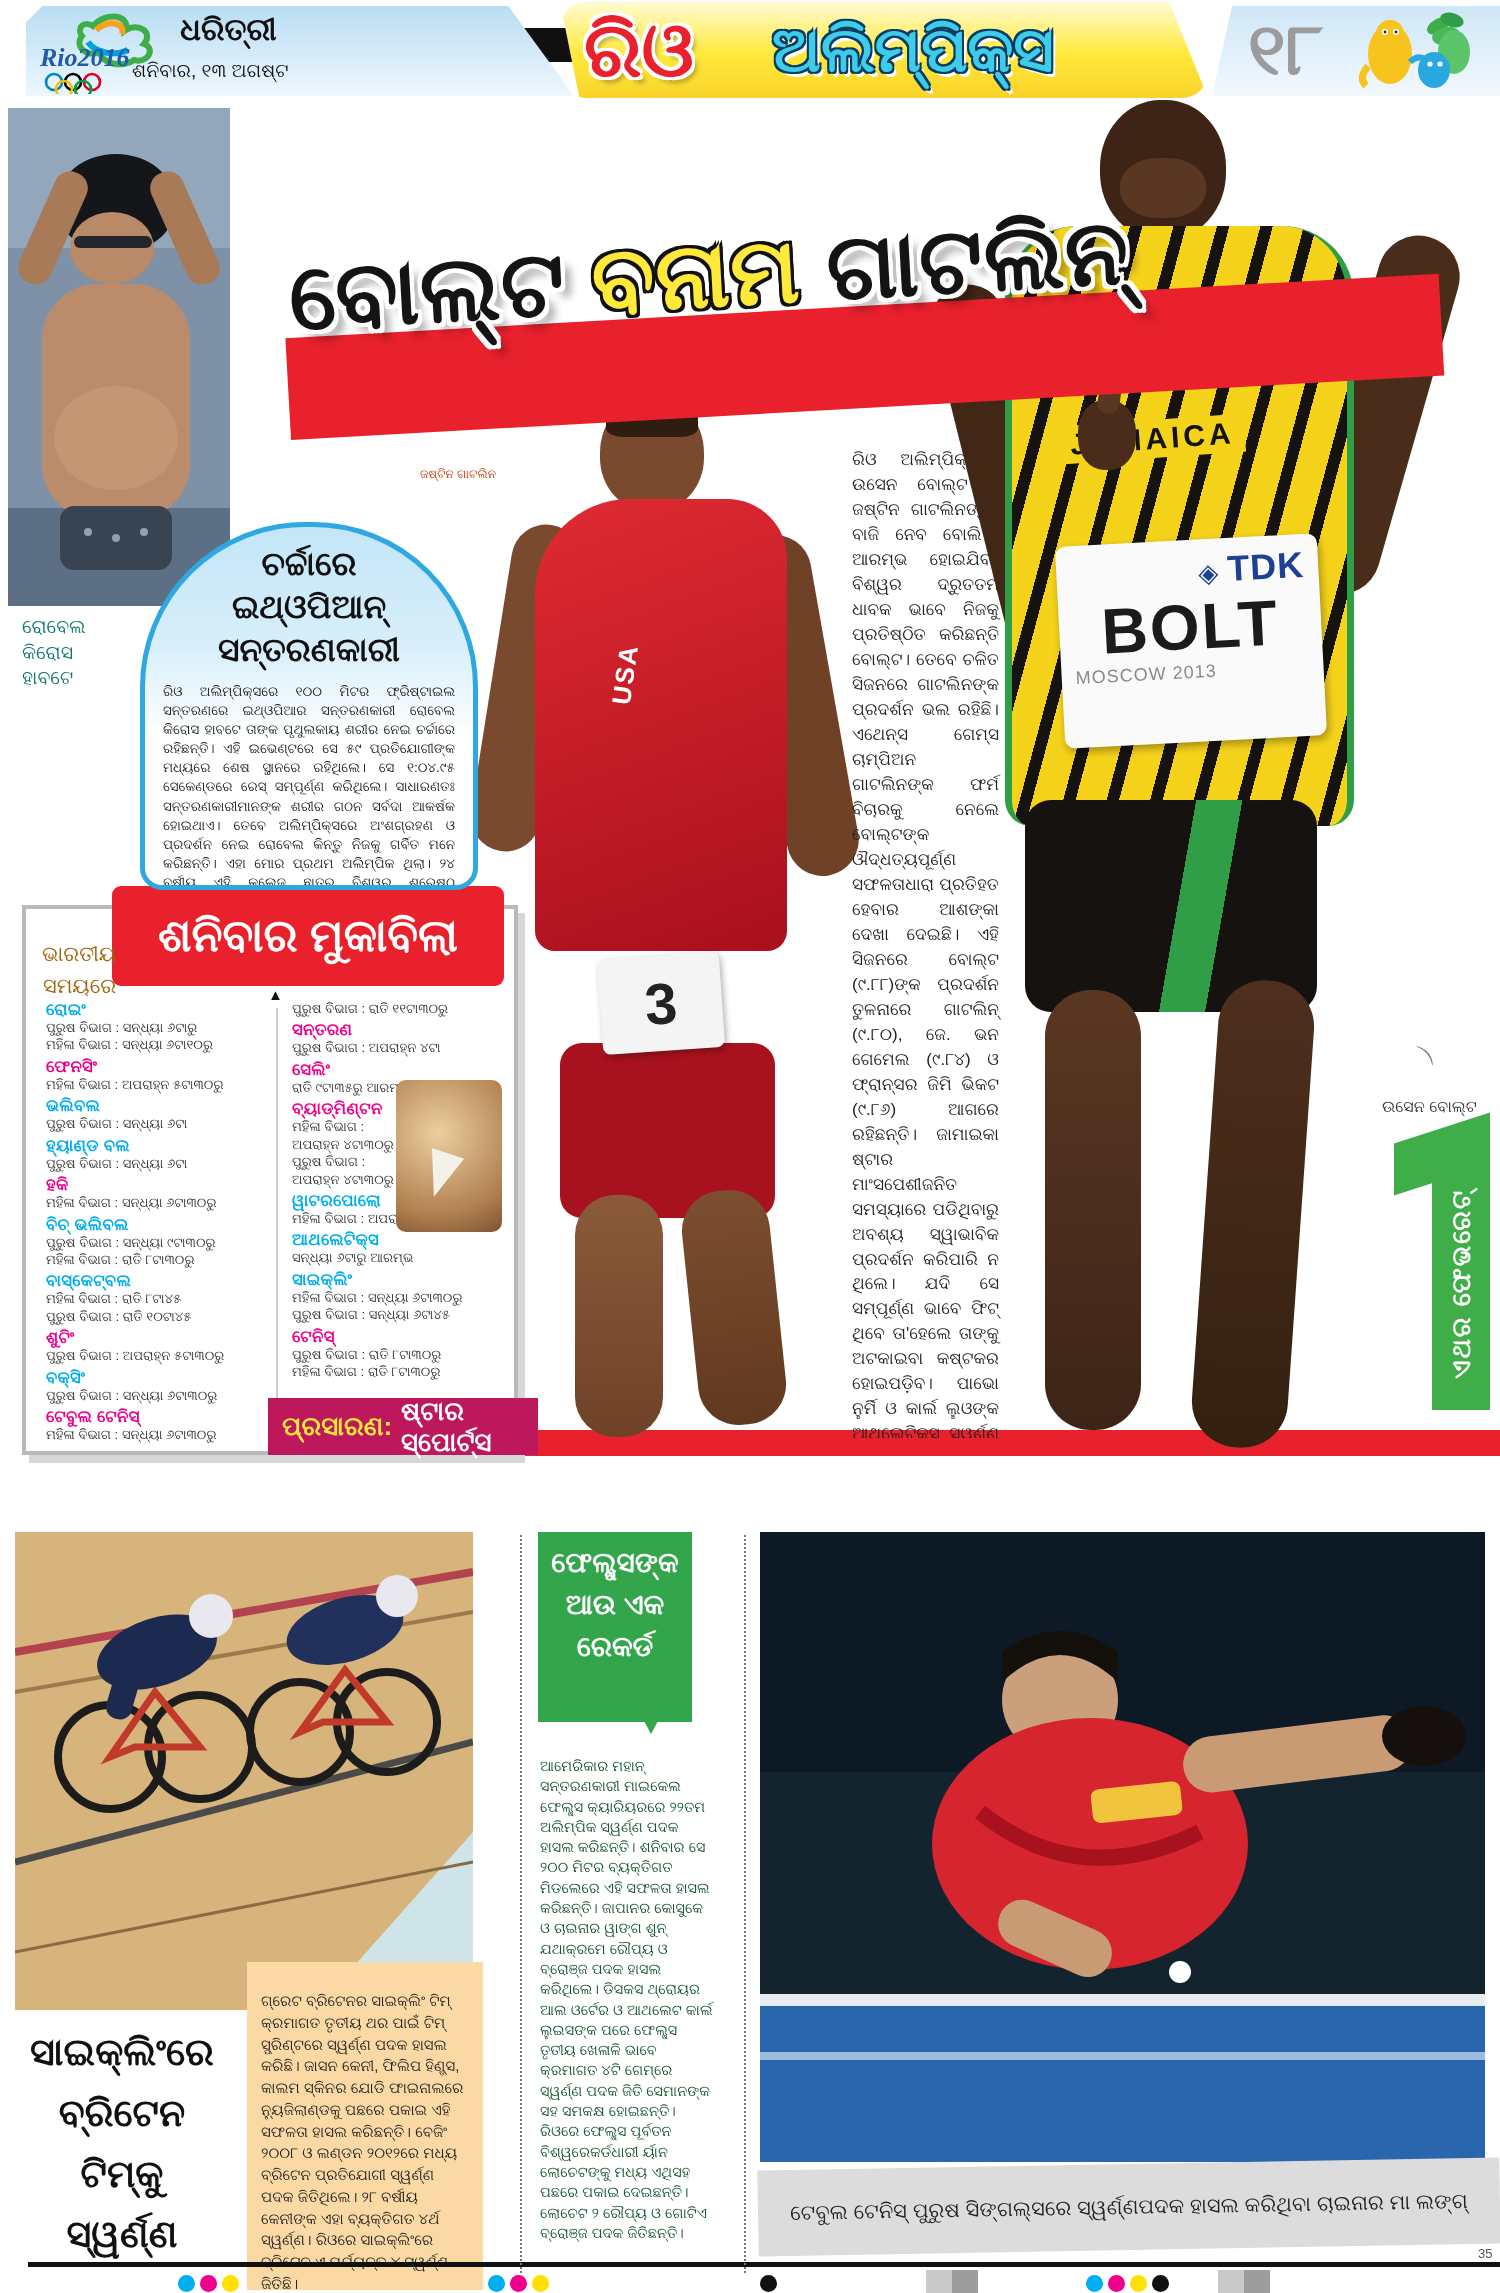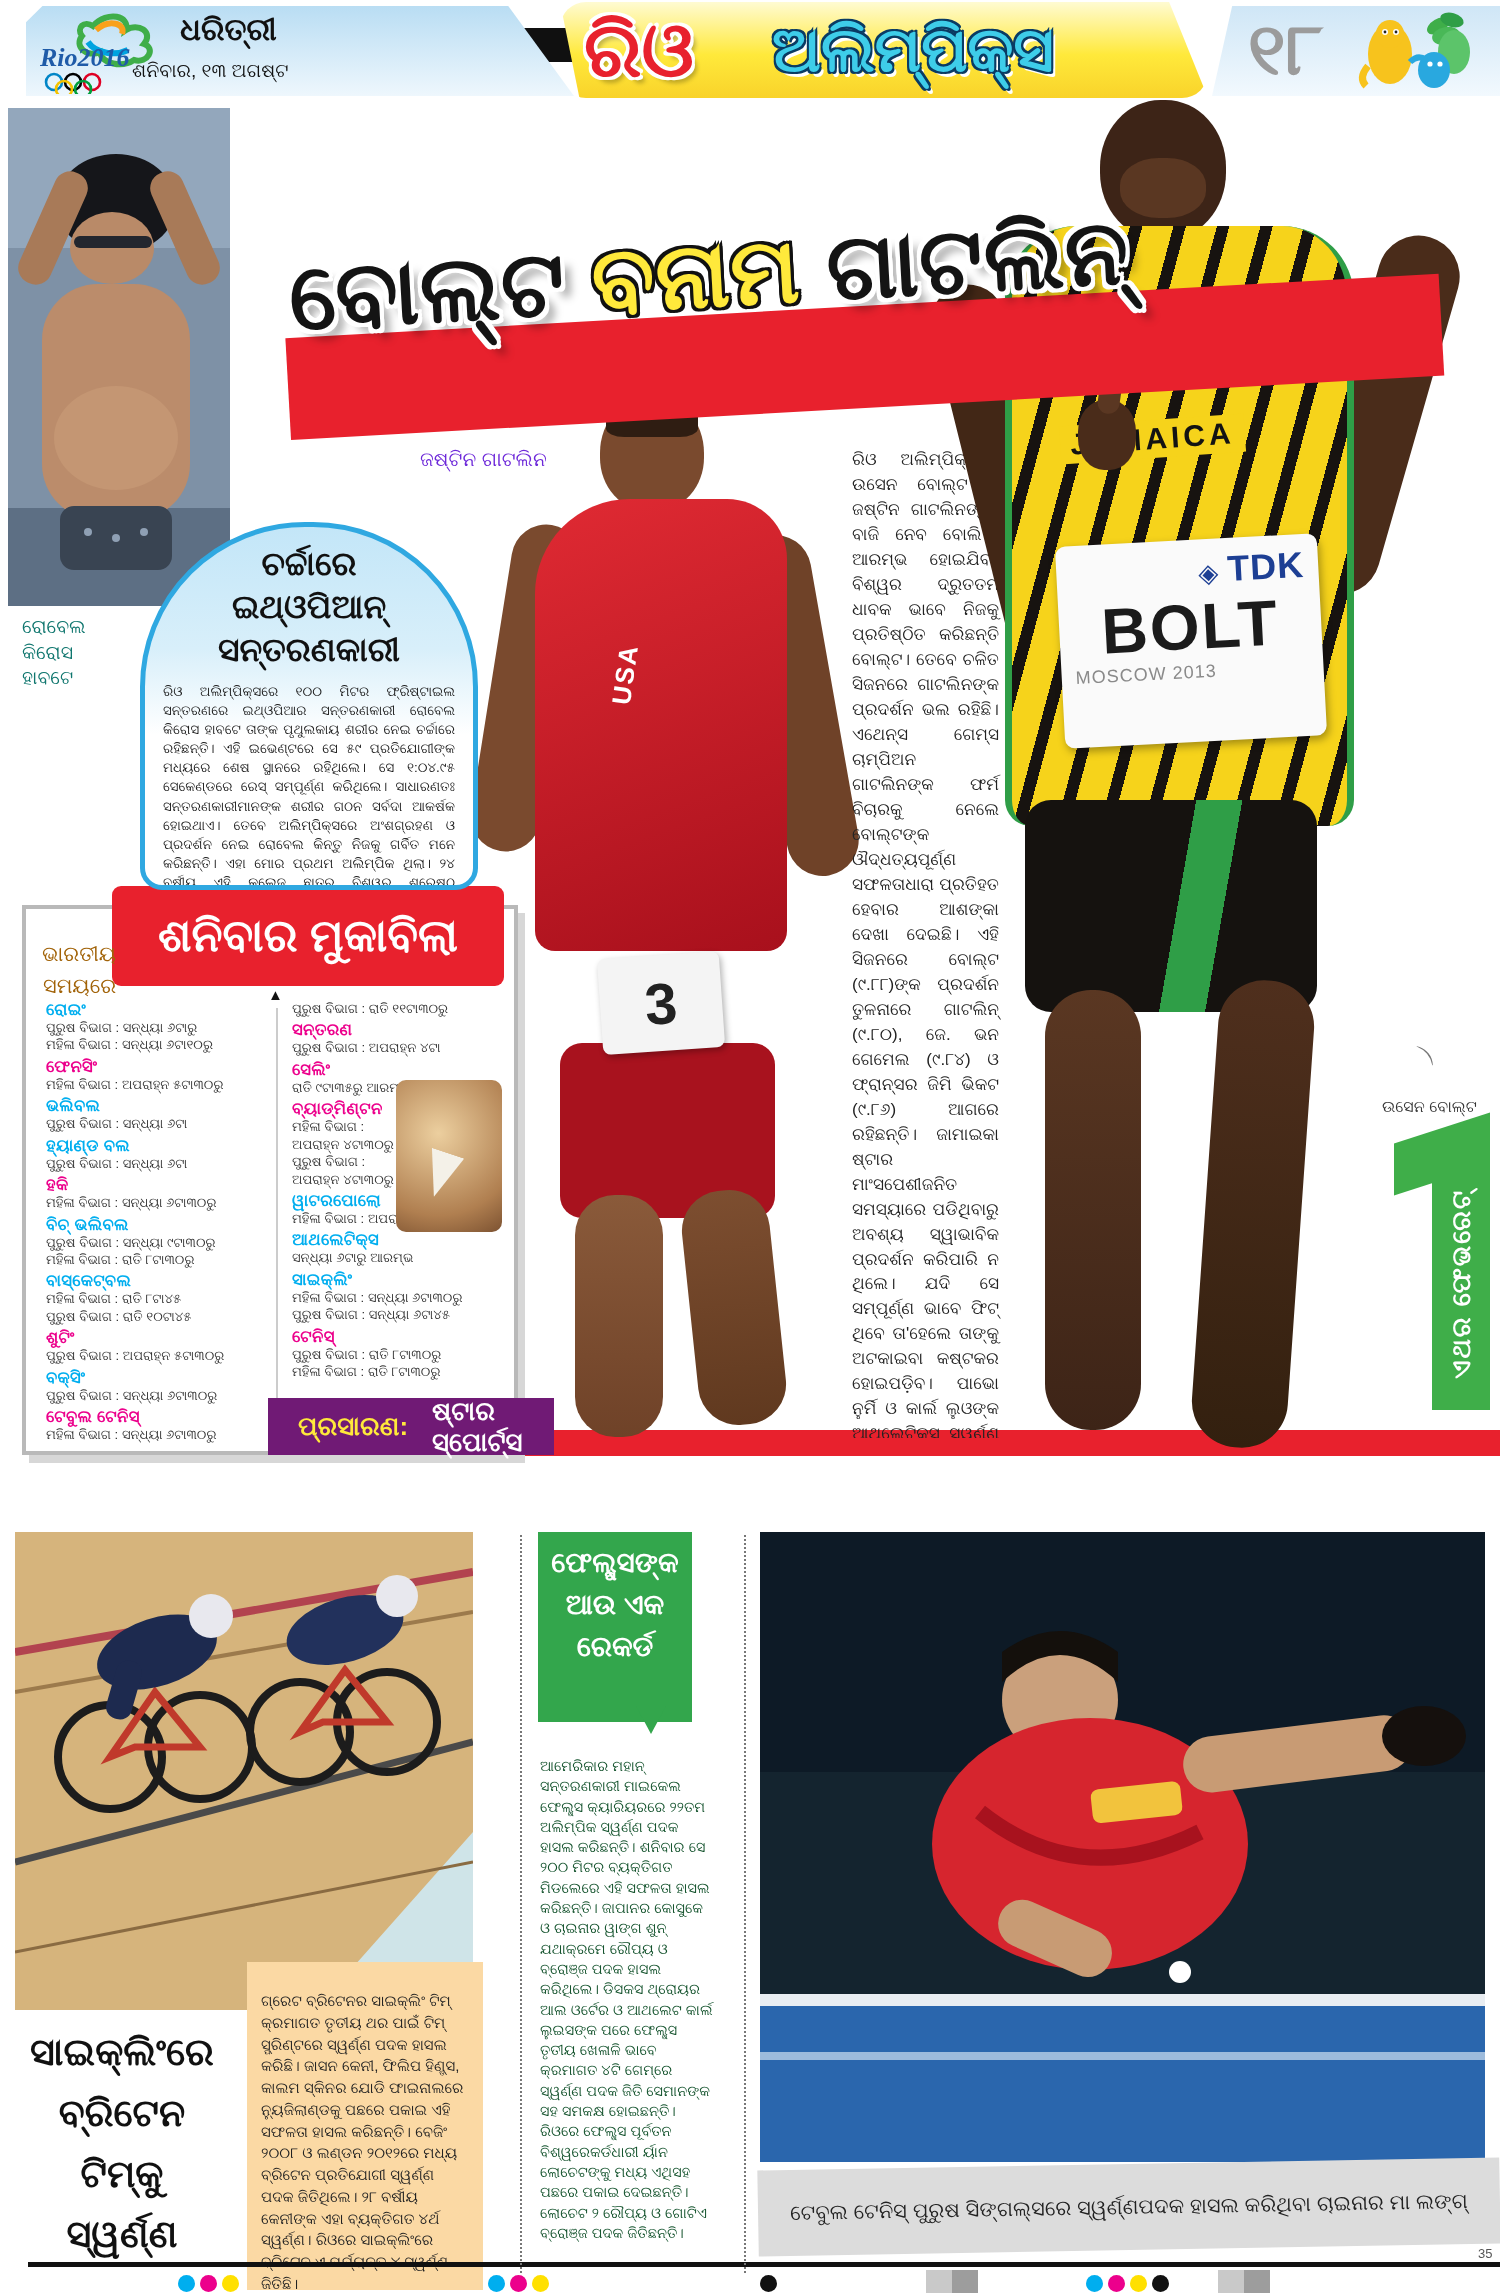--- a/index.html
+++ b/index.html
@@ -43,21 +43,21 @@
 
   .bubble{left:140px;top:522px;width:338px;height:368px;box-sizing:border-box;
     border:5px solid #2fa8e1;border-radius:165px 165px 22px 22px;
     background:linear-gradient(180deg,#c3e6f8 0%,#d8effa 34%,#ffffff 58%);
     z-index:5;overflow:hidden;padding:16px 18px 10px 18px;}
   .bubble-head{text-align:center;font-size:33px;font-weight:bold;line-height:1.3;color:#111;}
   .bubble-body{margin-top:10px;font-size:13.5px;line-height:1.42;text-align:justify;color:#1a1a1a;}
 
   
   .gatlin{left:505px;top:395px;width:380px;height:1042px;z-index:2;}
-  .gat-label{left:420px;top:448px;font-size:20px;color:#6d28d9;z-index:4;}
+  .gat-label{left:420px;top:467px;font-size:12px;color:#c2410c;z-index:4;}
   .gat-head{position:absolute;left:95px;top:0;width:104px;height:116px;background:#7a4a2e;border-radius:50% 50% 46% 46%;}
   .gat-head::before{content:"";position:absolute;left:6px;top:-2px;width:92px;height:44px;background:#2f1d12;border-radius:50% 50% 20% 20%;}
   .gat-torso{position:absolute;left:30px;top:104px;width:252px;height:452px;
     background:linear-gradient(160deg,#e02a33,#a8101c);border-radius:95px 60px 20px 20px;}
   .gat-usa{position:absolute;left:60px;top:160px;color:#fff;font-weight:bold;font-size:26px;transform:rotate(-82deg);letter-spacing:2px;}
   .gat-arm-l{position:absolute;left:-14px;top:128px;width:70px;height:330px;background:#7a4a2e;border-radius:40px;transform:rotate(9deg);}
   .gat-arm-r{position:absolute;left:258px;top:138px;width:72px;height:345px;background:#6f4228;border-radius:40px;transform:rotate(-10deg);}
   .gat-bib{position:absolute;left:95px;top:560px;width:122px;height:96px;background:#f4f4f4;border-radius:8px;
     transform:rotate(-4deg);display:flex;align-items:center;justify-content:center;
     font-size:58px;font-weight:bold;color:#222;box-shadow:2px 3px 6px rgba(0,0,0,.3);}
@@ -117,22 +117,22 @@
   .s-entry{margin-bottom:3px;}
   .s-name{font-size:16.5px;font-weight:bold;letter-spacing:.3px;}
   .s-name.cyan{color:#00aeef;}
   .s-name.pink{color:#ec008c;}
   .s-times{font-size:13.2px;line-height:1.32;color:#333;}
   .s-narrow .s-times{width:108px;}
   .sched-photo{left:396px;top:1080px;width:106px;height:152px;border-radius:10px;
     background:radial-gradient(circle at 40% 35%,#eccf9f,#b07f50 70%,#7c5231);z-index:4;overflow:hidden;}
   .shuttle{position:absolute;left:28px;top:72px;width:34px;height:46px;background:#f4f1e8;
     clip-path:polygon(50% 100%,0 0,100% 0);transform:rotate(18deg);}
-  .broadcast{left:268px;top:1398px;width:256px;height:57px;background:#701a75;display:flex;align-items:center;
-    padding-left:30px;z-index:5;gap:24px;}
+  .broadcast{left:268px;top:1398px;width:256px;height:57px;background:#be185d;display:flex;align-items:center;
+    padding-left:14px;z-index:5;gap:9px;}
   .bc-label{color:#ffe93b;font-size:26px;font-weight:bold;}
   .bc-value{color:#fff;font-size:26px;font-weight:bold;}
   .red-rule{left:470px;top:1430px;width:1030px;height:26px;background:#e8212d;z-index:1;}
 
   
   .photo-cycling{left:15px;top:1532px;width:458px;height:478px;overflow:hidden;}
   .cyc-headline{left:22px;top:2022px;width:200px;text-align:center;font-size:38px;font-weight:bold;
     line-height:1.6;color:#111;}
   .orange-box{left:247px;top:1962px;width:236px;height:328px;background:#fbd9a4;box-sizing:border-box;
     padding:28px 14px;font-size:15px;line-height:1.45;color:#222;overflow:hidden;}

